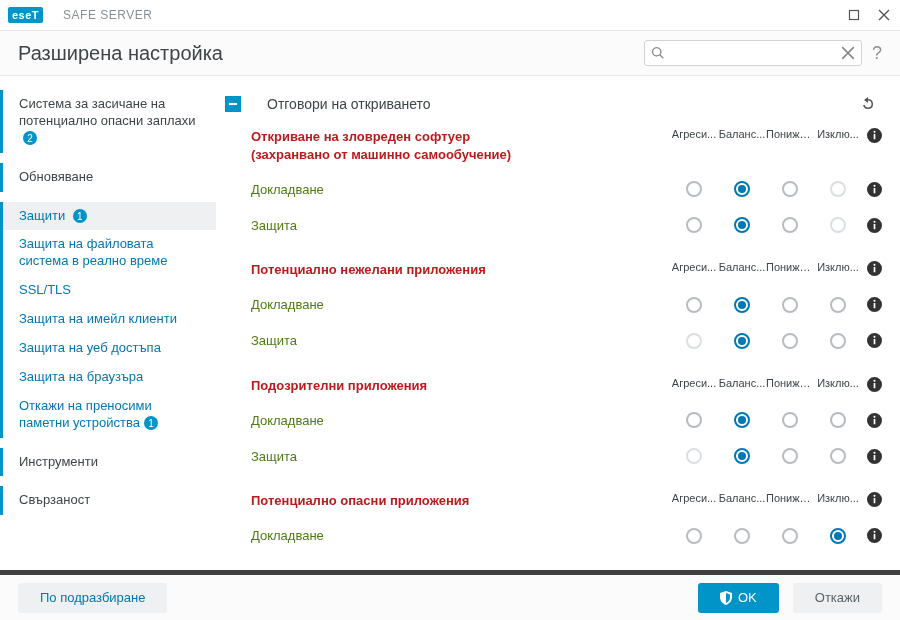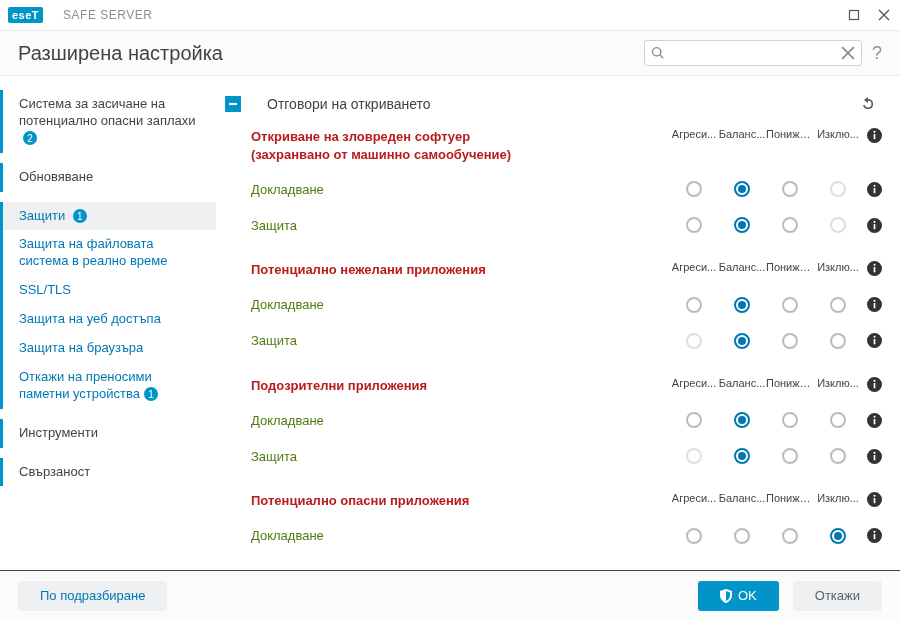--- a/index.html
+++ b/index.html
@@ -52,21 +52,21 @@
 
   .row { display:flex; align-items:center; height:36px; }
   .row-label { font-size:13px; color:#4d7c0f; flex:1; }
   .radios { display:flex; margin-left:auto; }
   .radio { width:48px; display:flex; align-items:center; justify-content:center; cursor:pointer; }
   .radio-outer { width:16px; height:16px; border:2px solid #b6bcc0; border-radius:50%; display:flex; align-items:center; justify-content:center; }
   .radio.sel .radio-outer { border-color:#0078b4; }
   .radio.disabled .radio-outer { border-color:#dcdfe1; }
   .radio.sel .radio-inner { width:8px; height:8px; background:#0078b4; border-radius:50%; }
 
-  .footer { height:50px; border-top:1px solid #404040; display:flex; align-items:center; padding:0 18px; background:#fbfbfb; }
+  .footer { height:50px; border-top:5px solid #404040; display:flex; align-items:center; padding:0 18px; background:#fbfbfb; }
   .btn { height:30px; padding:0 22px; border-radius:3px; font-size:13px; display:flex; align-items:center; gap:6px; cursor:pointer; border:none; }
   .btn-default { background:#eef0f1; color:#0078b4; }
   .btn-primary { background:#0094c8; color:#fff; margin-left:auto;text-align:center; }
   .btn-cancel { background:#eef0f1; color:#5a6368; margin-left:14px; }
   .shield { width:12px; height:14px; }
 </style>
 </head>
 <body>
 
 <div class="titlebar">
@@ -113,20 +113,21 @@
     <div class="side-sep"></div>
     <div class="side-item plain"><span>Обновяване</span></div>
     <div class="side-sep"></div>
     <div class="side-item selected">
       <span>Защити</span>
       <span class="badge">1</span>
     </div>
     <div id="subs-container">
         <div class="side-item sub"><span>Защита на файловата система в реално време</span></div>
         <div class="side-item sub"><span>SSL/TLS</span></div>
+        <div class="side-item sub"><span>Защита на имейл клиенти</span></div>
         <div class="side-item sub"><span>Защита на уеб достъпа</span></div>
         <div class="side-item sub"><span>Защита на браузъра</span></div>
         <div class="side-item sub"><span>Откажи на преносими паметни устройства</span><span class="badge">1</span></div>
       </div>
     <div class="side-sep"></div>
     <div class="side-item plain"><span>Инструменти</span></div>
     <div class="side-sep"></div>
     <div class="side-item plain"><span>Свързаност</span></div>
     <div class="side-sep"></div>
 

